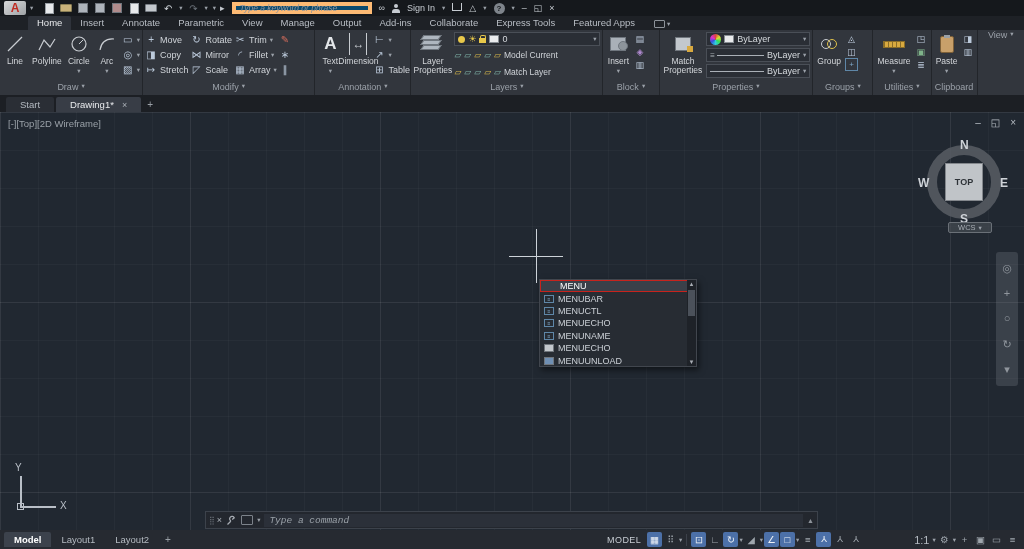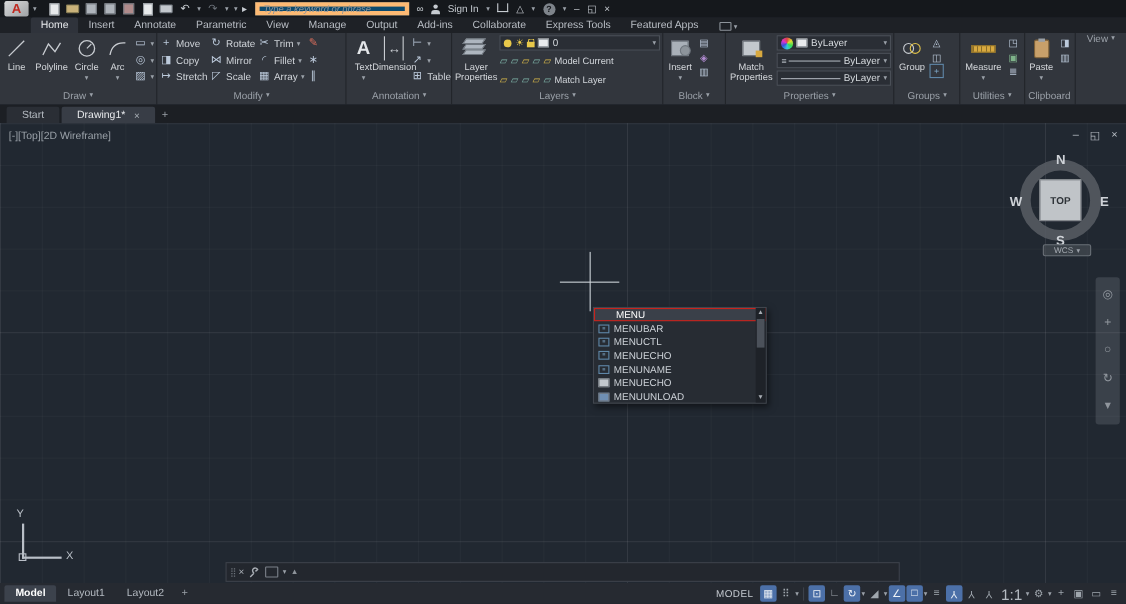--- a/index.html
+++ b/index.html
@@ -128,21 +128,21 @@
   .stab { padding:2px 10px; font-size:9.5px; color:#b4bac1; }
   .stab.active { background:#3c424c; color:#fff; font-weight:bold; border-radius:2px 2px 0 0; }
   .stab-plus { color:#9aa0a7; font-size:10px; padding:0 6px; }
   .sb-spacer { flex:1; }
   .sb-right { display:flex; align-items:center; gap:1px; }
   .sb-model { color:#c7ccd2; font-size:9px; margin-right:5px; letter-spacing:.4px; }
   .sb-ic { display:inline-flex; align-items:center; justify-content:center; min-width:15px; height:15px; border-radius:2px; color:#9fa6ad; font-size:9.5px; }
   .sb-ic.on { background:#4c70a8; color:#eef2f7; }
   .sb-sep { width:1px; height:12px; background:#3c414a; margin:0 3px; }
   .rot180 { display:inline-block; transform:rotate(180deg); }
-  .sb-scale { font-size:14px; color:#b4bac1; padding:0 2px; }
+  .sb-scale { font-size:11px; color:#b4bac1; padding:0 2px;margin-left:48px; }
 </style>
 </head>
 <body>
 
 <div class="app">
 
   <div class="titlebar">
     <div class="acad-logo">A</div>
     <span class="dd">▾</span>
     <div class="qat">
@@ -654,20 +654,23 @@
     </div>
 
     <div class="cmdbar">
       <span class="grip">⣿</span>
       <span class="cmd-x">×</span>
       <svg width="11" height="11">
           <path d="M1.5 9.5 L5 6 M5 6 A2.4 2.4 0 1 1 8.2 2.8 L6.2 4.4" stroke="#a8adb4" stroke-width="1.3" fill="none"></path>
         </svg>
       <span class="cmd-ic-box"></span>
       <span class="dd">▾</span>
+      <div class="cmd-input">
+          <span>Type a command</span>
+        </div>
       <span class="cmd-up">▲</span>
     </div>
   </div>
 
   <div class="statusbar">
     <span class="stab active">Model</span>
     <span class="stab">Layout1</span>
     <span class="stab">Layout2</span>
     <span class="stab-plus">+</span>
     <span class="sb-spacer"></span>

